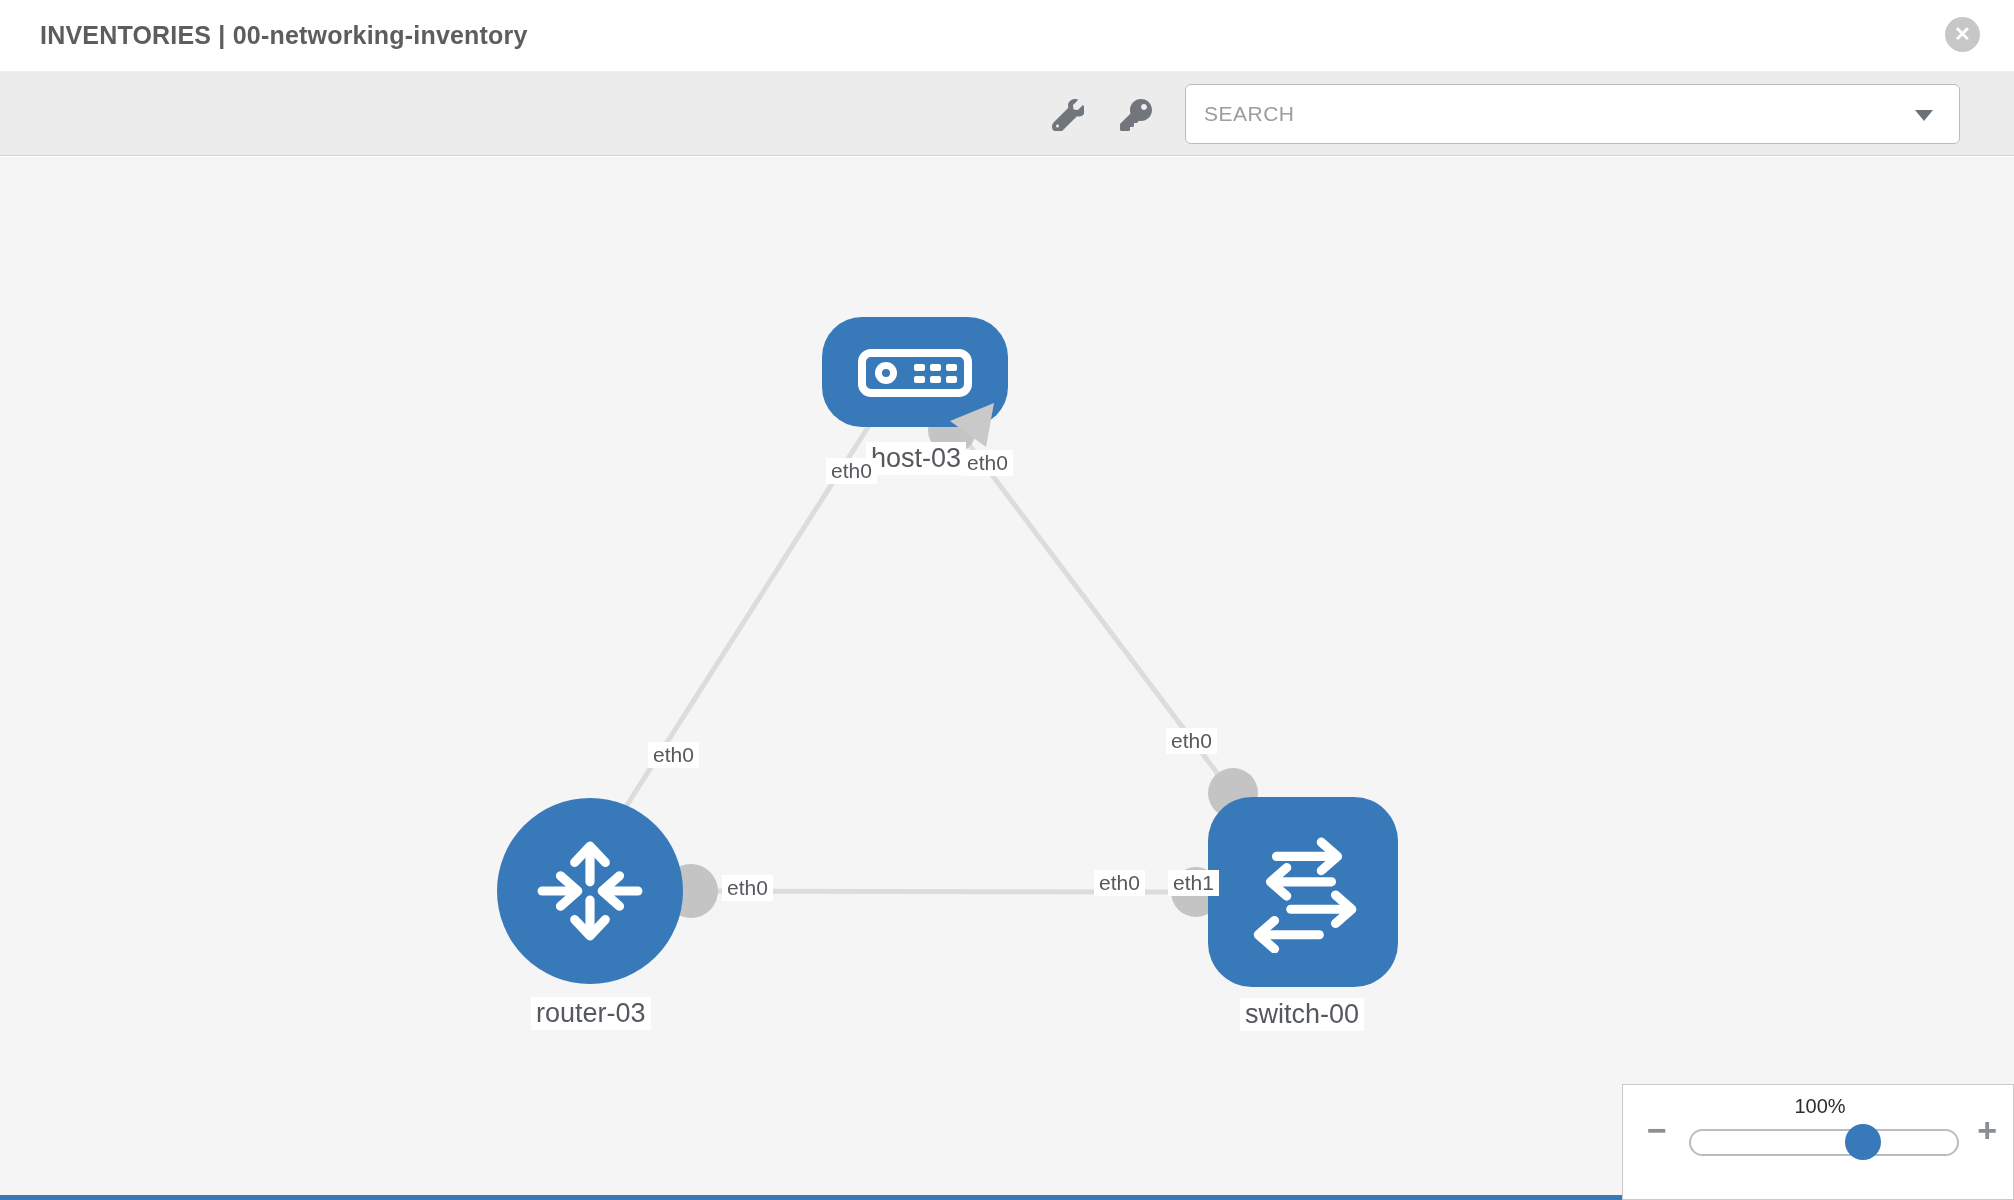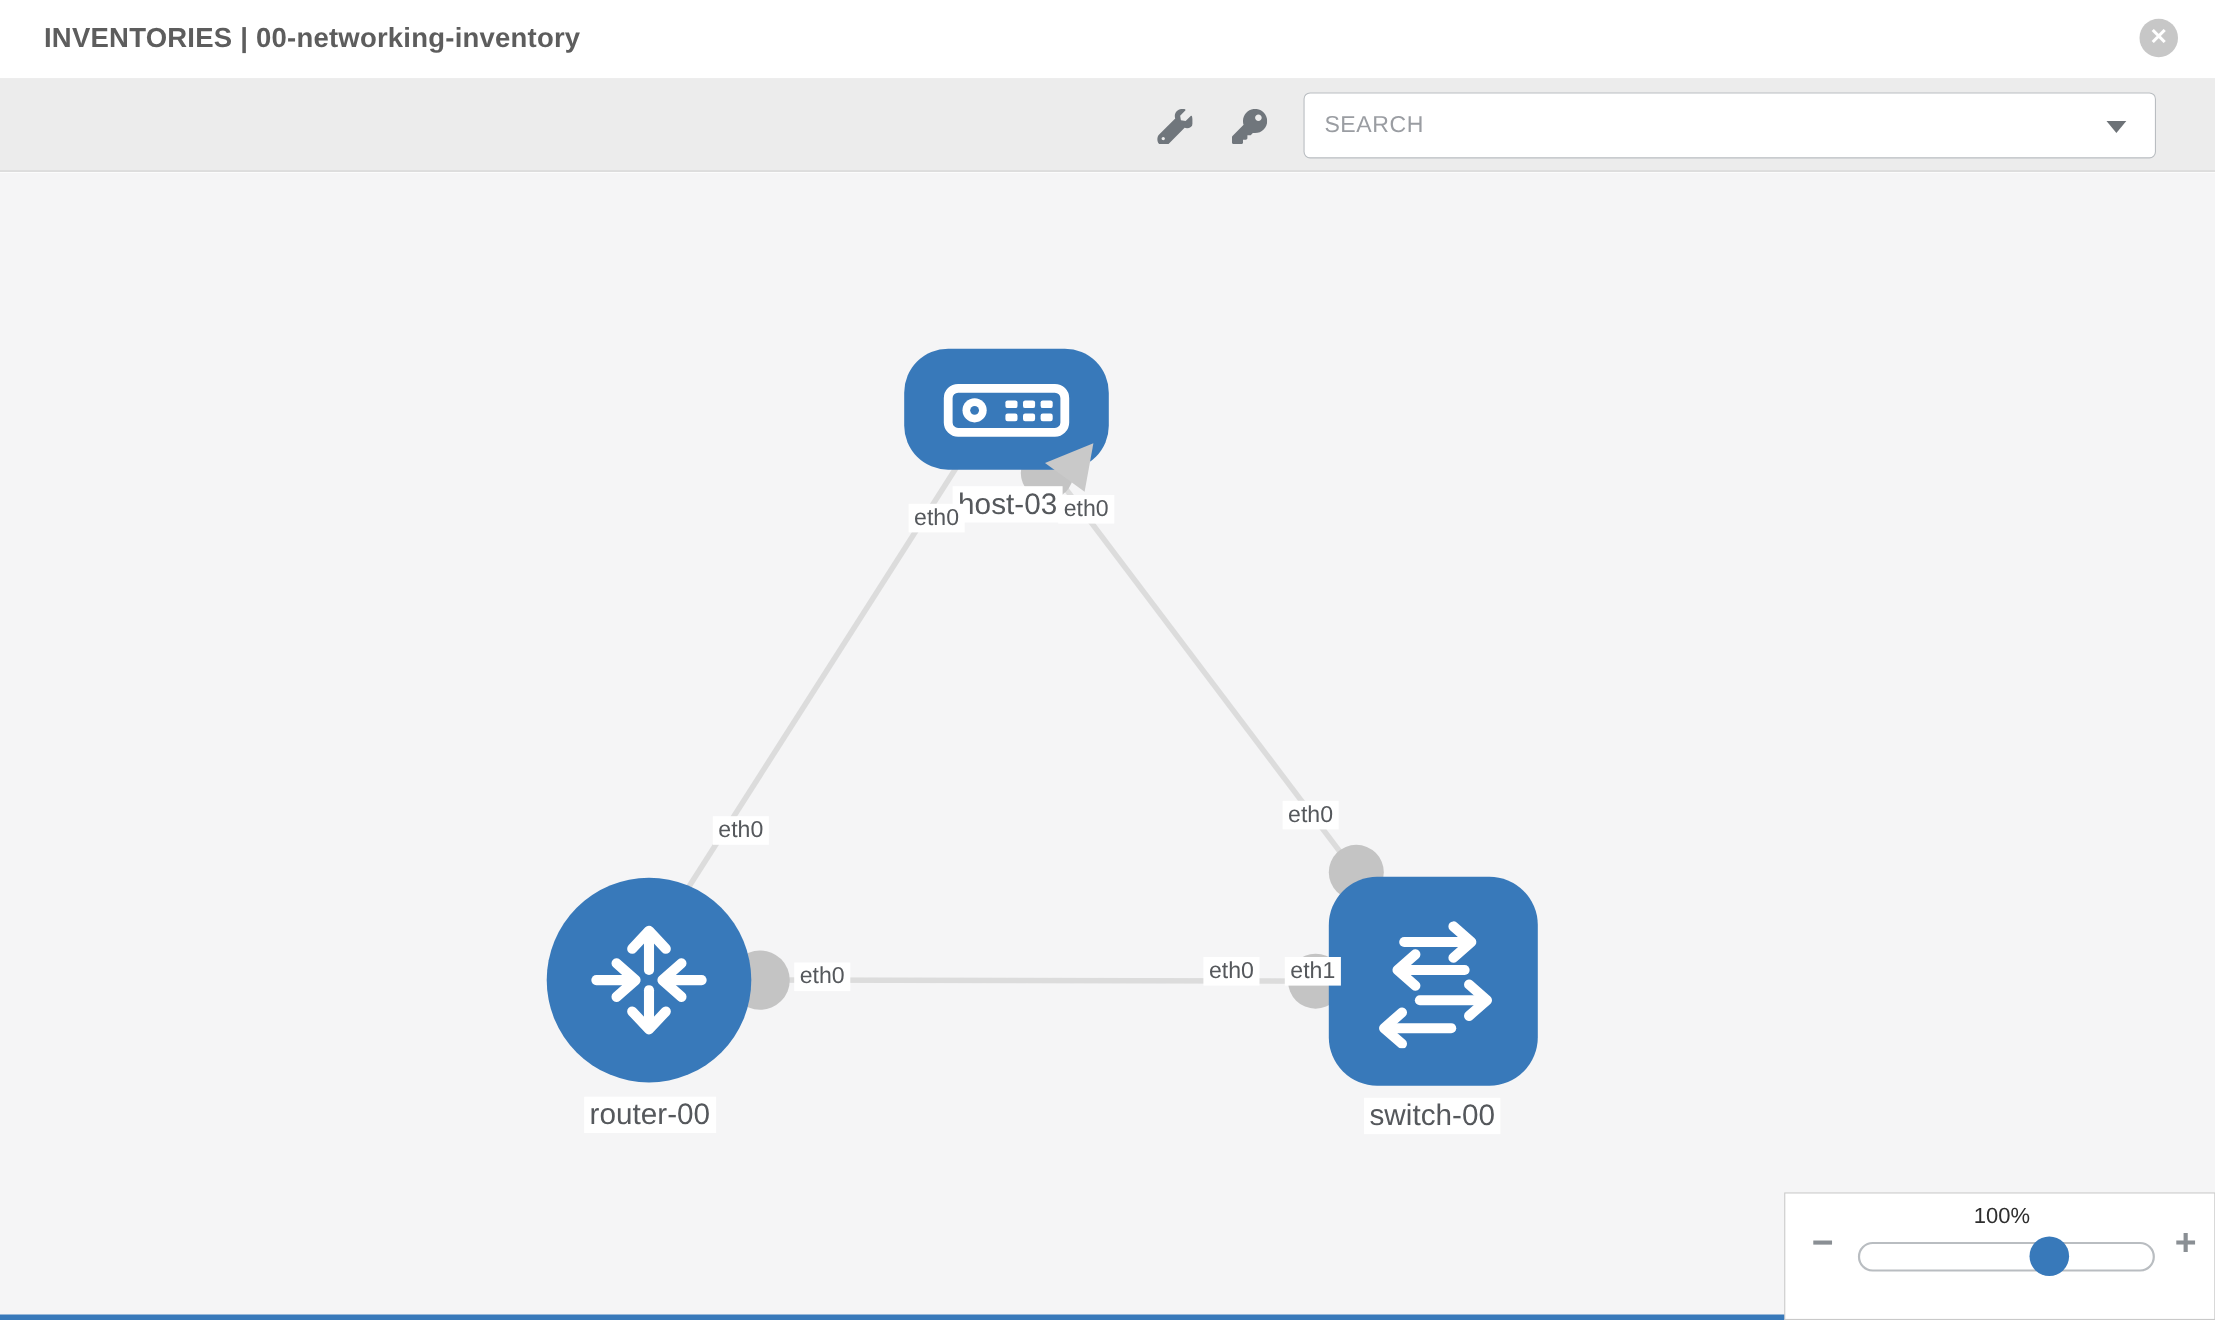--- a/index.html
+++ b/index.html
@@ -149,21 +149,21 @@
       <path d="M88 50 L30 50"></path>
         <path d="M44 36 L28 50 L44 64"></path>
       <path d="M48 77 L106 77"></path>
         <path d="M92 63 L108 77 L92 91"></path>
       <path d="M76 102 L18 102"></path>
         <path d="M32 88 L16 102 L32 116"></path>
     </svg>
   </div>
 
   <div class="chip node-label" style="left:866px; top:285px;">host-03</div>
-  <div class="chip node-label" style="left:531px; top:840px;">router-00</div>
+  <div class="chip node-label" style="left:531px; top:840px;">router-03</div>
   <div class="chip node-label" style="left:1240px; top:841px;">switch-00</div>
 
   <div class="chip iface-label" style="left:826px; top:301px;">eth0</div>
   <div class="chip iface-label" style="left:962px; top:293px;">eth0</div>
   <div class="chip iface-label" style="left:648px; top:585px;">eth0</div>
   <div class="chip iface-label" style="left:722px; top:718px;">eth0</div>
   <div class="chip iface-label" style="left:1166px; top:571px;">eth0</div>
   <div class="chip iface-label" style="left:1094px; top:713px;">eth0</div>
   <div class="chip iface-label" style="left:1168px; top:713px;">eth1</div>
 

